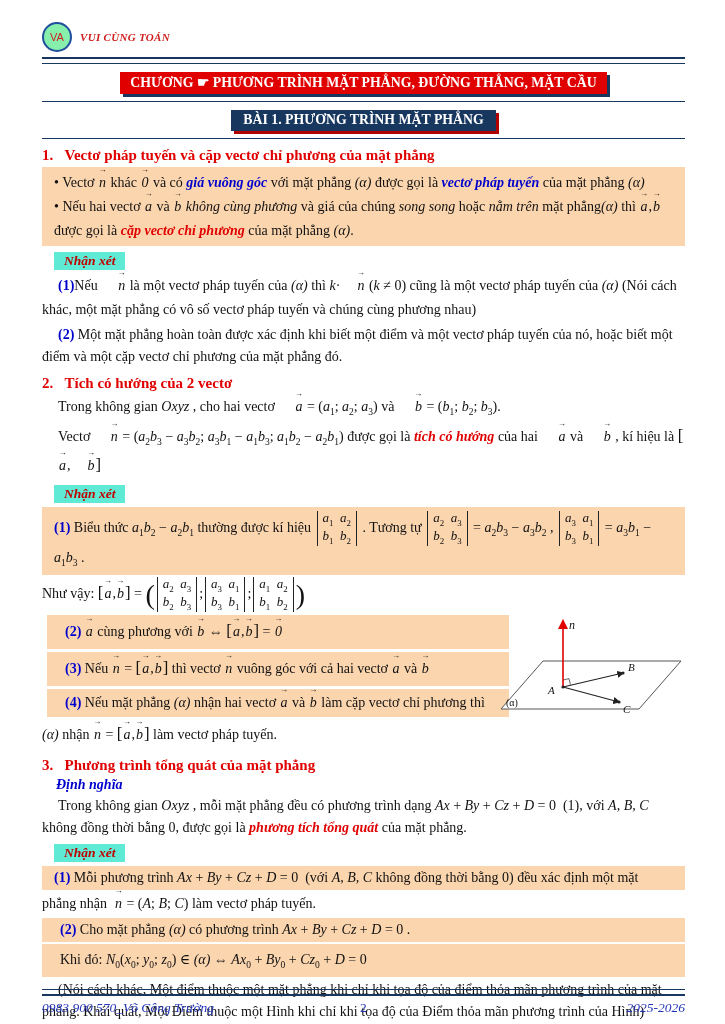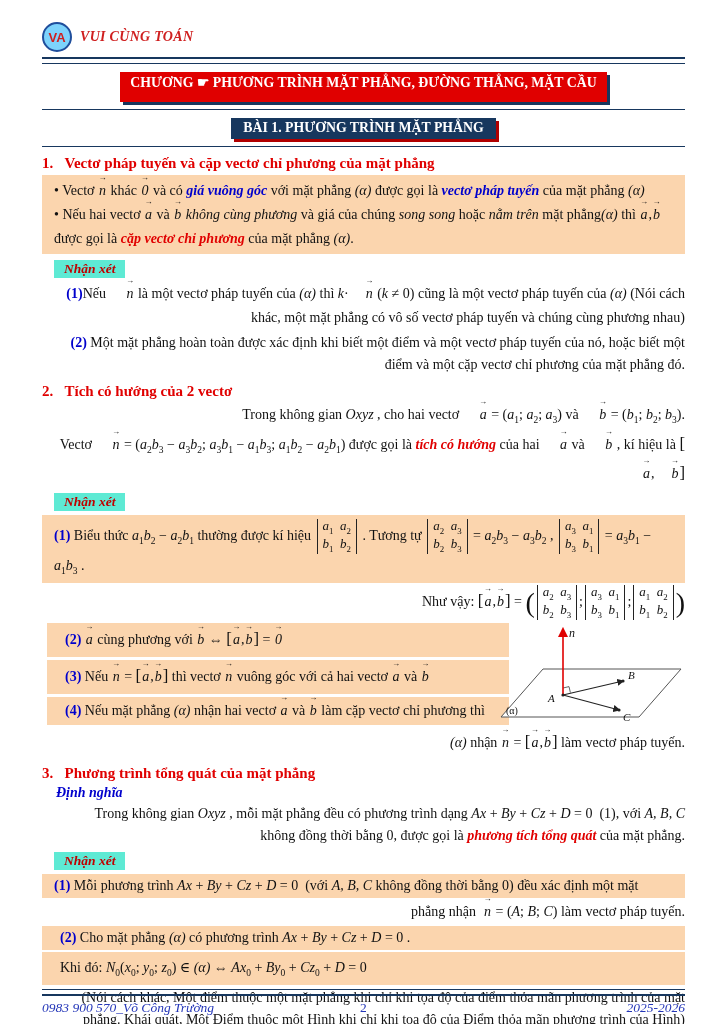--- a/index.html
+++ b/index.html
@@ -2,43 +2,43 @@
 <html><head>
 <meta charset="utf-8">
 <style>
   html,body{margin:0;padding:0;}
   body{width:725px;height:1024px;background:#ffffff;color:#111;
        font-family:"Liberation Serif","DejaVu Serif",serif;font-size:14px;}
   .page{position:relative;width:725px;height:1024px;overflow:hidden;padding:22px 40px 0 42px;box-sizing:border-box;}
 
   
   .hdr{display:flex;align-items:center;gap:8px;}
-  .logo{width:26px;height:26px;border-radius:50%;border:2px solid #1f4e9c;background:#7dd3fc;color:#cf1f1f;
-        font-family:"Liberation Sans","DejaVu Sans",sans-serif;font-weight:bold;font-size:13px;
+  .logo{width:26px;height:26px;border-radius:50%;border:2px solid #1f4e9c;background:#86efac;color:#cf1f1f;
+        font-family:"Liberation Sans","DejaVu Sans",sans-serif;font-weight:normal;font-size:11px;
         display:flex;align-items:center;justify-content:center;flex:0 0 auto;}
-  .brand{color:#cf1f1f;font-weight:bold;font-style:italic;font-size:14px;letter-spacing:.3px;}
+  .brand{color:#cf1f1f;font-weight:bold;font-style:italic;font-size:11px;letter-spacing:.3px;}
   .subject{margin-left:auto;color:#2436b8;font-style:italic;font-size:13.8px;}
   .dline{margin-top:5px;border-top:2.5px solid #17375e;border-bottom:1px solid #17375e;height:4px;}
   .dline2{border-top:1px solid #17375e;border-bottom:2.5px solid #17375e;height:4px;margin-bottom:4px;}
 
   
   .banner-row{text-align:center;margin-top:8px;}
   .chapter{display:inline-block;background:#e00000;color:#fff;font-weight:bold;font-size:13.8px;
-           padding:2px 10px 11px;box-shadow:3px 3px 0 #17375e;}
+           padding:2px 10px 3px;box-shadow:3px 3px 0 #17375e;}
   .lesson{display:inline-block;background:#17375e;color:#fff;font-weight:bold;font-size:13.8px;
           padding:2px 12px 3px;box-shadow:3px 3px 0 #b00000;}
   .thinline{border:0;border-top:1.4px solid #17375e;margin:7px 0 0;}
 
   
   .sec-title{color:#e00000;font-weight:bold;font-size:15px;margin:8px 0 3px;}
   .subhead{color:#0000cc;font-weight:bold;font-style:italic;margin:2px 0 2px 14px;}
   .hl{background:#fbd5ae;}
   .block{padding:4px 12px;margin:2px 0;}
   .row{width:462px;box-sizing:border-box;padding:2px 8px 3px 18px;margin:3px 5px;}
-  .para{margin:2px 0;line-height:1.55;text-indent:16px;text-align:right;}
+  .para{margin:2px 0;line-height:1.55;text-indent:16px;}
   .noind{text-indent:0;}
   .mathline{line-height:1.7;}
   .tag{display:inline-block;background:#5eead4;color:#c00000;font-weight:bold;font-style:italic;
        font-size:13.5px;padding:1px 10px;margin:4px 0 2px 12px;}
   .num{color:#0000cc;font-weight:bold;}
   .bi{font-weight:bold;font-style:italic;}
   .bl{color:#0000cc;}
   .rd{color:#e00000;}
   .brk{font-size:1.2em;}
   .bigp{font-size:28px;vertical-align:middle;line-height:1;}

